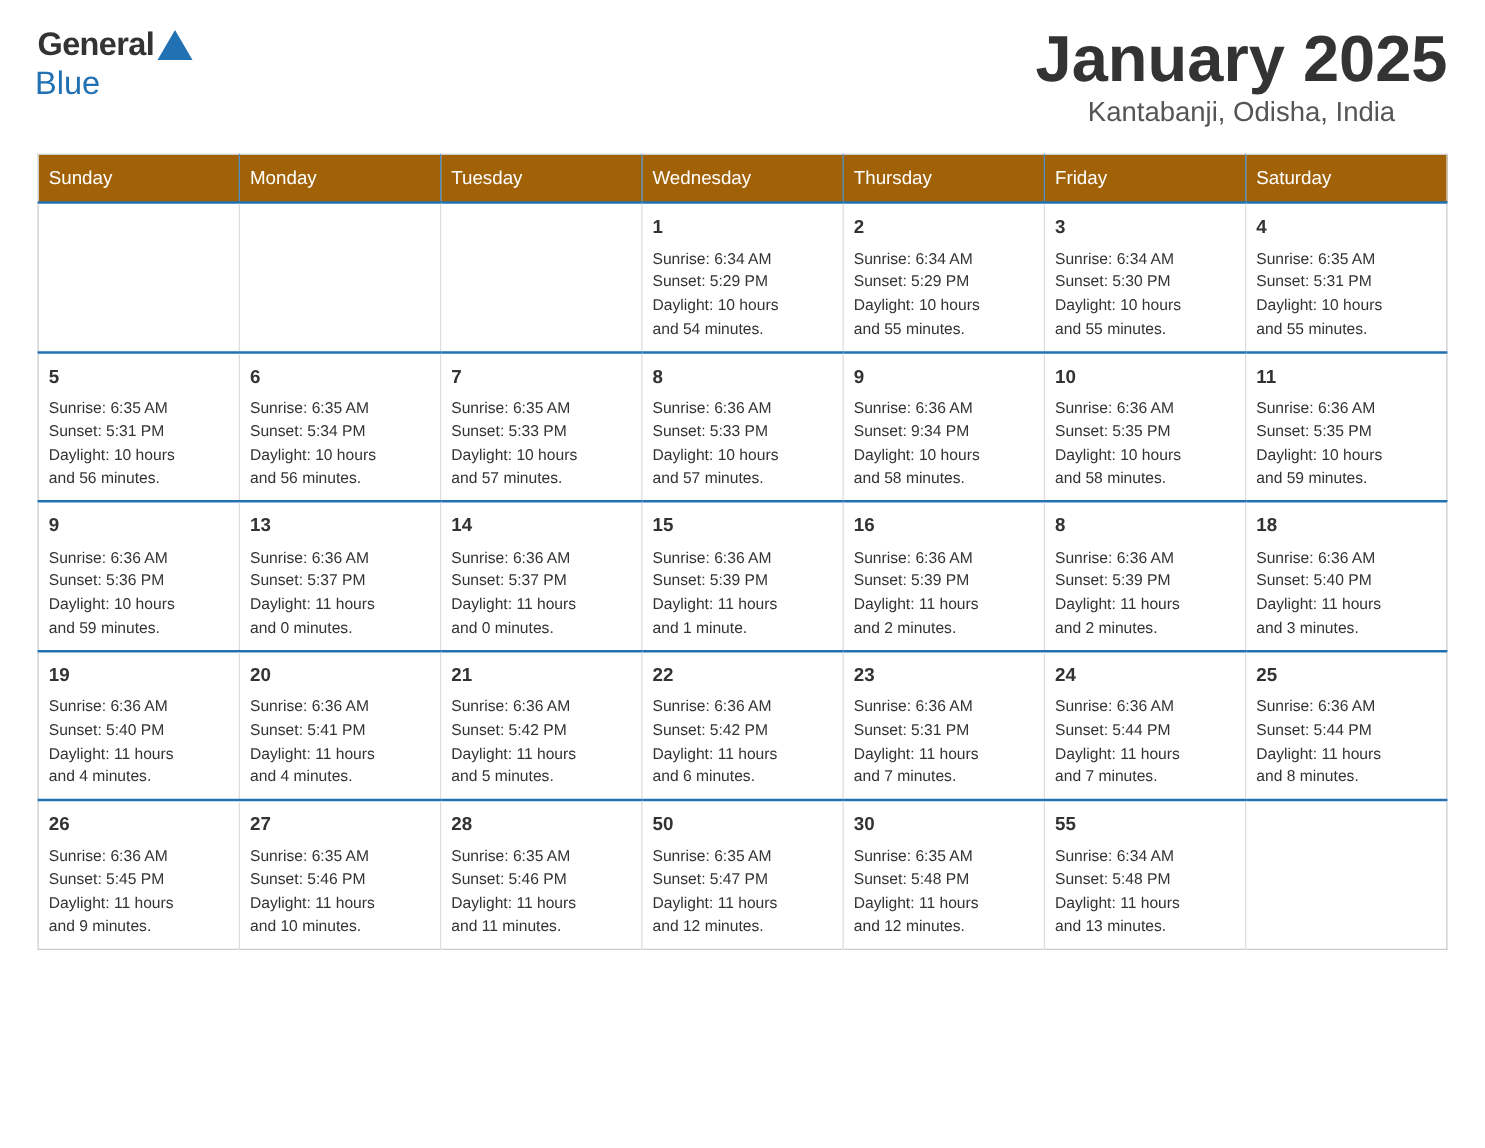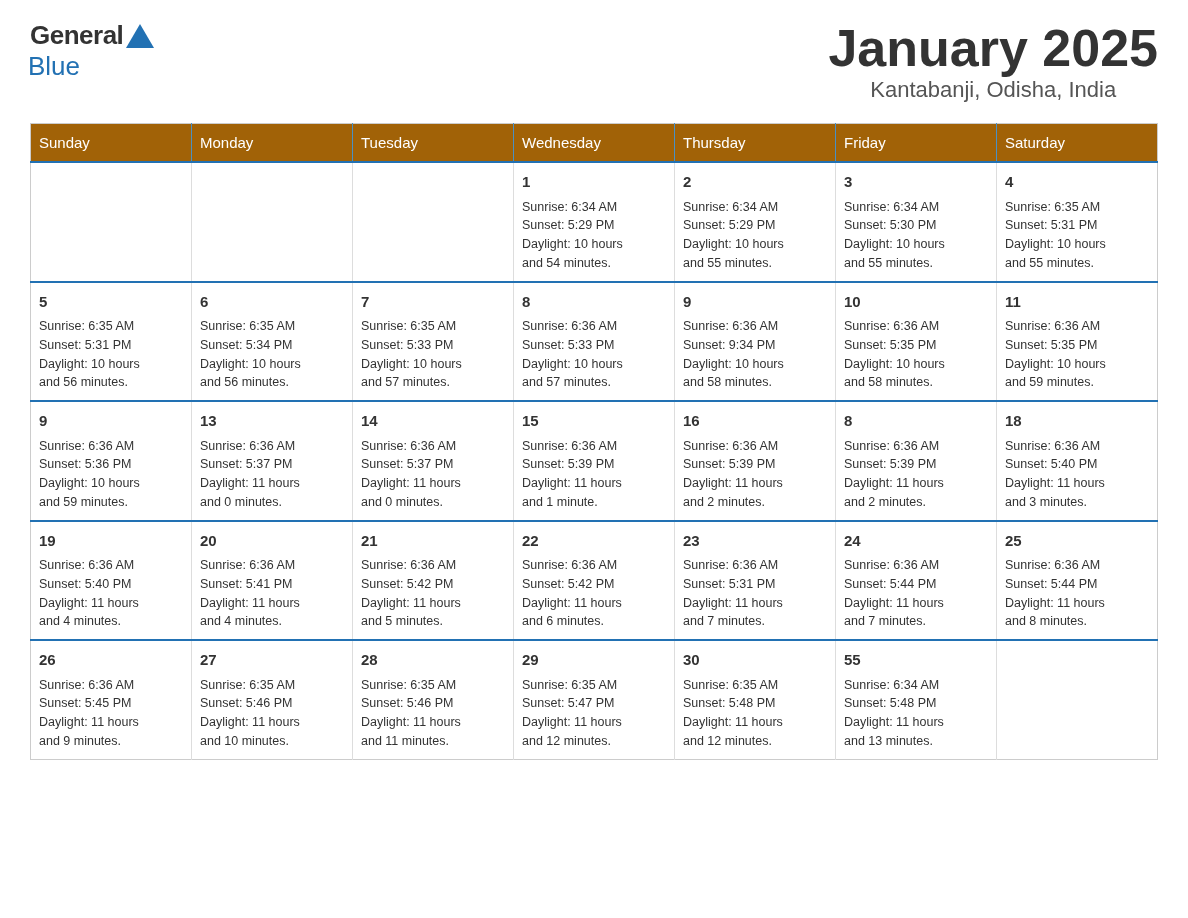--- a/index.html
+++ b/index.html
@@ -336,21 +336,21 @@
           <div class="day-info">and 10 minutes.</div>
         </td>
         <td>
           <div class="day-num">28</div>
           <div class="day-info">Sunrise: 6:35 AM</div>
           <div class="day-info">Sunset: 5:46 PM</div>
           <div class="day-info">Daylight: 11 hours</div>
           <div class="day-info">and 11 minutes.</div>
         </td>
         <td>
-          <div class="day-num">29</div>
+          <div class="day-num">50</div>
           <div class="day-info">Sunrise: 6:35 AM</div>
           <div class="day-info">Sunset: 5:47 PM</div>
           <div class="day-info">Daylight: 11 hours</div>
           <div class="day-info">and 12 minutes.</div>
         </td>
         <td>
           <div class="day-num">30</div>
           <div class="day-info">Sunrise: 6:35 AM</div>
           <div class="day-info">Sunset: 5:48 PM</div>
           <div class="day-info">Daylight: 11 hours</div>

